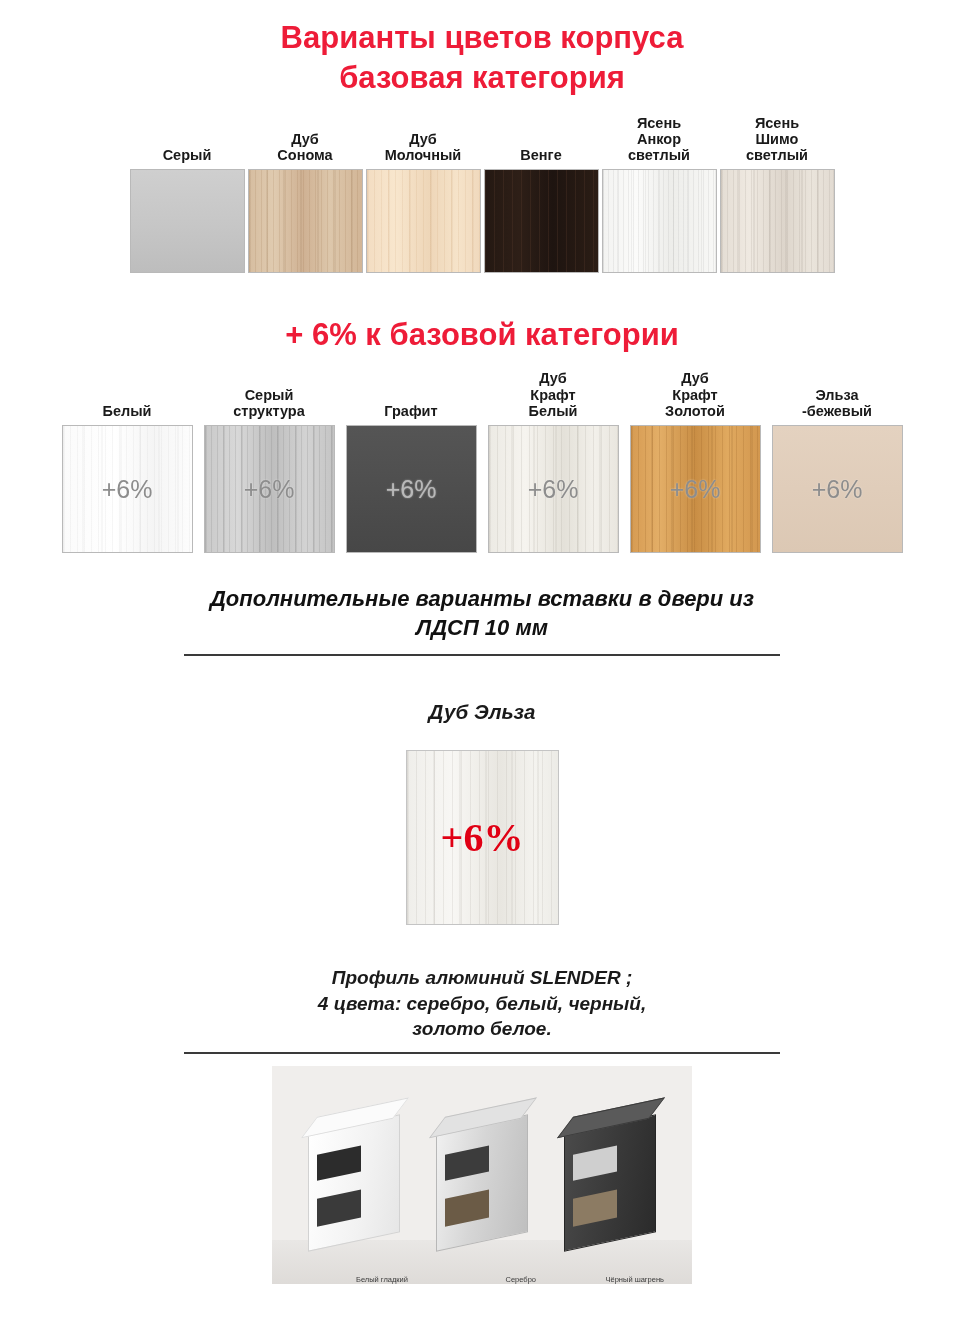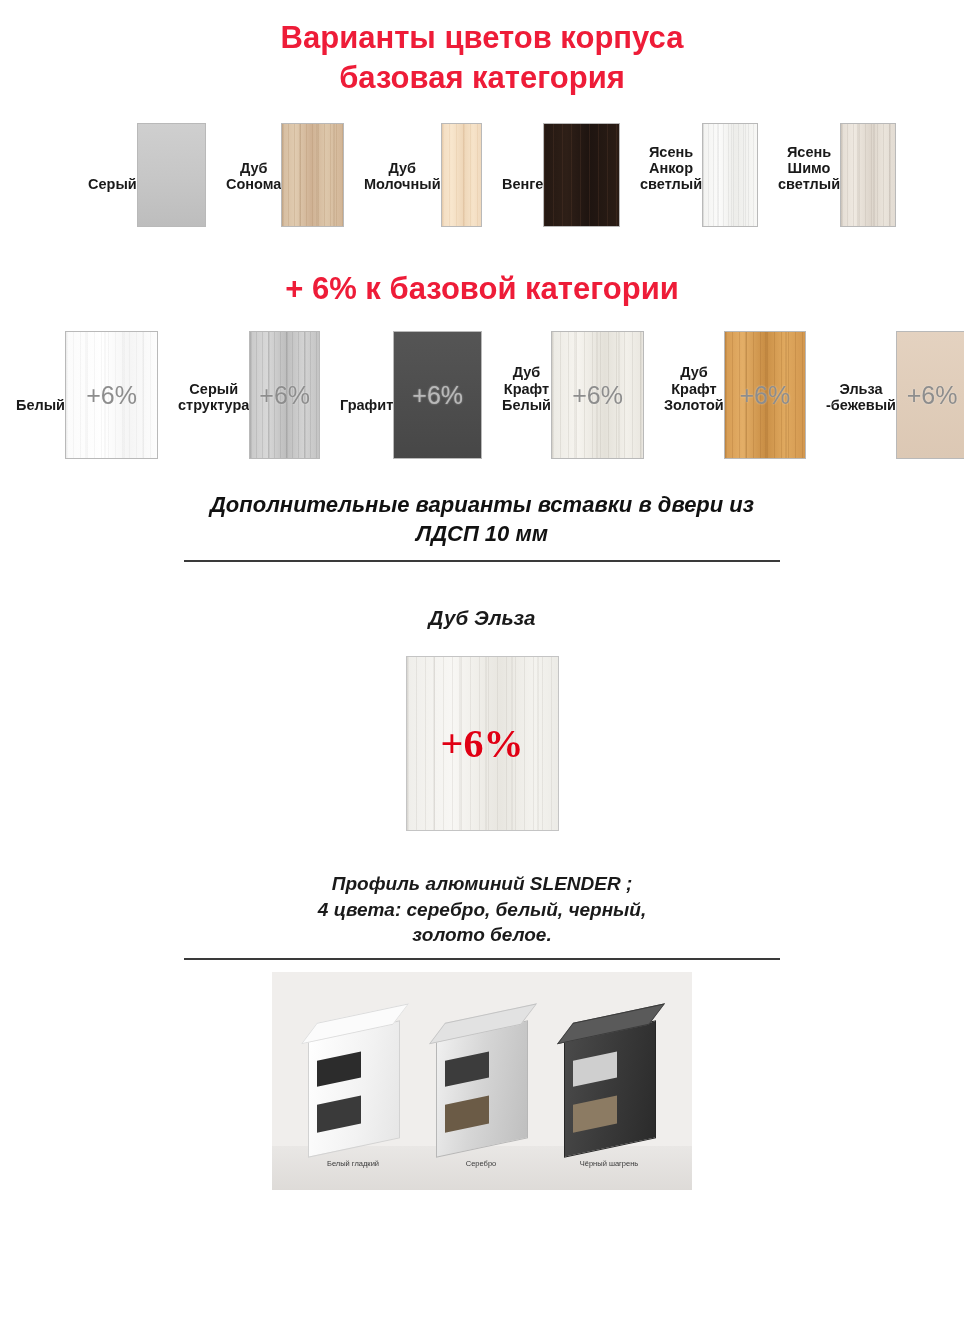--- a/index.html
+++ b/index.html
@@ -39,23 +39,22 @@
 
   
   .swatch-row {
     display: flex;
     justify-content: center;
     align-items: flex-end;
     gap: 0px;
   }
   .swatch-cell {
     display: flex;
-    flex-direction: row;
+    flex-direction: column;
     align-items: center;
-    padding-left: 20px;
   }
   .swatch-label {
     font-size: 14.5px;
     font-weight: bold;
     text-align: center;
     line-height: 1.12;
     color: #1a1a1a;
     margin-bottom: 6px;
     white-space: pre-line;
   }
@@ -288,24 +287,24 @@
     border: 1px solid #3b3b3b;
     box-sizing: border-box;
   }
   .bar-black .slot-a { background:#cfcfcf; }
   .bar-black .slot-b { background:#8c7b63; }
   .bar-silver .slot-a { background:#3c3c3c; }
   .bar-silver .slot-b { background:#6b5b46; }
 
   .photo-caption {
     position: absolute;
-    bottom: 22px;
+    bottom: 0;
     font-size: 7.5px;
     color: #3a3a3a;
-    text-align: center;
+    text-align: right;
     width: 110px;
   }
 </style>
 </head>
 <body>
 
 <div class="page">
 
   <div class="title-red block-1-title">
     <div>Варианты цветов корпуса</div>

